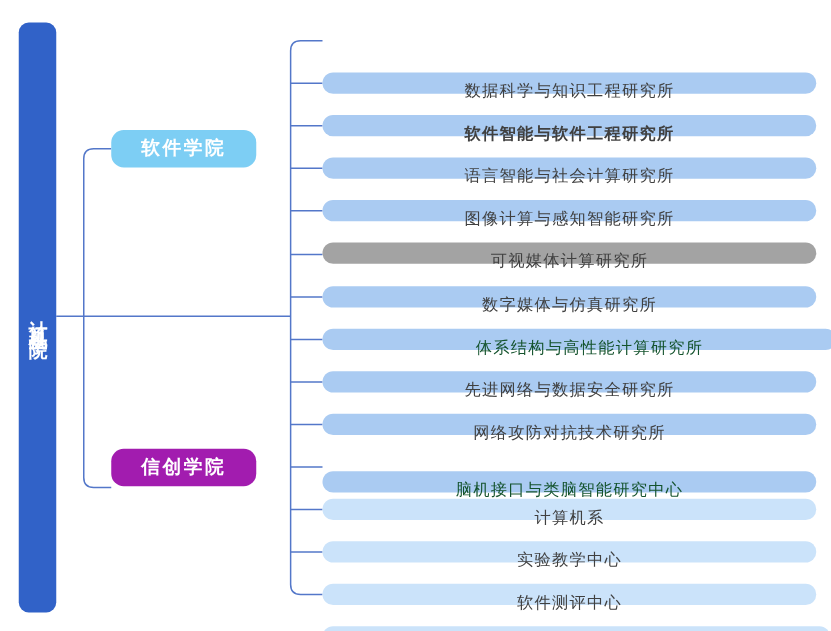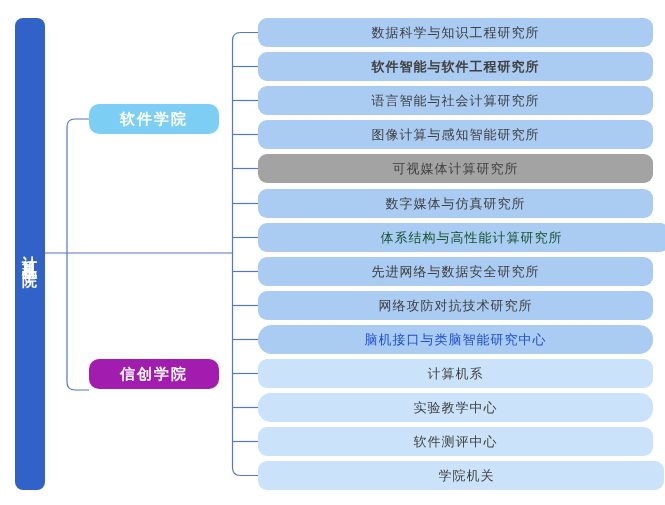--- a/index.html
+++ b/index.html
@@ -13,30 +13,30 @@
     position:absolute;left:15px;top:18px;width:30px;height:472px;
     background:#3162C8;border-radius:8px;
     display:flex;align-items:center;justify-content:center;
   }
   .root-label{
     writing-mode:vertical-rl;text-orientation:upright;
     color:#ffffff;font-weight:bold;font-size:15px;letter-spacing:4px;
     line-height:1;
   }
   .college{
-    position:absolute;left:89px;width:130px;height:30px;
+    position:absolute;left:89px;width:116px;height:30px;
     background:#7DCEF4;border-radius:10px;
     color:#ffffff;font-weight:bold;font-size:15px;letter-spacing:2px;
     text-align:center;line-height:30px;
   }
   .inst{
-    position:absolute;left:258px;width:395px;height:29px;
+    position:absolute;left:258px;width:395px;height:17px;
     background:#AACBF2;border-radius:9px;
     color:#404040;font-size:13px;letter-spacing:1px;
-    text-align:center;line-height:29px;
+    text-align:center;line-height:29px;margin-top:40px;
   }
   .inst.light{background:#CBE3FA;}
 </style>
 </head>
 <body>
 
 <div class="canvas">
 
   <svg class="links" width="665" height="505" viewBox="0 0 665 505" xmlns="http://www.w3.org/2000/svg">
     <path d="M45 253 H232.5" stroke="#5377C9"></path>
@@ -65,19 +65,19 @@
 
   <div class="inst dark" style="top: 18px; background: rgb(170, 203, 242); color: rgb(64, 64, 64);">数据科学与知识工程研究所</div>
   <div class="inst dark" style="top: 52px; background: rgb(170, 203, 242); color: rgb(64, 64, 64); font-weight: bold;">软件智能与软件工程研究所</div>
   <div class="inst dark" style="top: 86px; background: rgb(170, 203, 242); color: rgb(64, 64, 64);">语言智能与社会计算研究所</div>
   <div class="inst dark" style="top: 120px; background: rgb(170, 203, 242); color: rgb(64, 64, 64);">图像计算与感知智能研究所</div>
   <div class="inst dark" style="top: 154px; background: #a3a3a3; color: rgb(64, 64, 64);">可视媒体计算研究所</div>
   <div class="inst dark" style="top: 189px; background: rgb(170, 203, 242); color: rgb(64, 64, 64);">数字媒体与仿真研究所</div>
   <div class="inst dark" style="top: 223px; background: rgb(170, 203, 242); color: #14532d; padding-left: 16px;">体系结构与高性能计算研究所</div>
   <div class="inst dark" style="top: 257px; background: rgb(170, 203, 242); color: rgb(64, 64, 64);">先进网络与数据安全研究所</div>
   <div class="inst dark" style="top: 291px; background: rgb(170, 203, 242); color: rgb(64, 64, 64);">网络攻防对抗技术研究所</div>
-  <div class="inst dark" style="top: 325px; background: rgb(170, 203, 242); color: #1d4ed8; border-radius: 14px;">脑机接口与类脑智能研究中心</div>
+  <div class="inst dark" style="top: 337px; background: rgb(170, 203, 242); color: #14532d; border-radius: 14px;">脑机接口与类脑智能研究中心</div>
   <div class="inst light" style="top: 359px; background: rgb(203, 227, 250); color: rgb(64, 64, 64);">计算机系</div>
   <div class="inst light" style="top: 393px; background: rgb(203, 227, 250); color: rgb(64, 64, 64); border-radius: 13px;">实验教学中心</div>
   <div class="inst light" style="top: 427px; background: rgb(203, 227, 250); color: rgb(64, 64, 64);">软件测评中心</div>
   <div class="inst light" style="top: 461px; background: rgb(203, 227, 250); color: rgb(64, 64, 64); padding-left: 11px;">学院机关</div>
 
 </div>
 
 </body></html>

